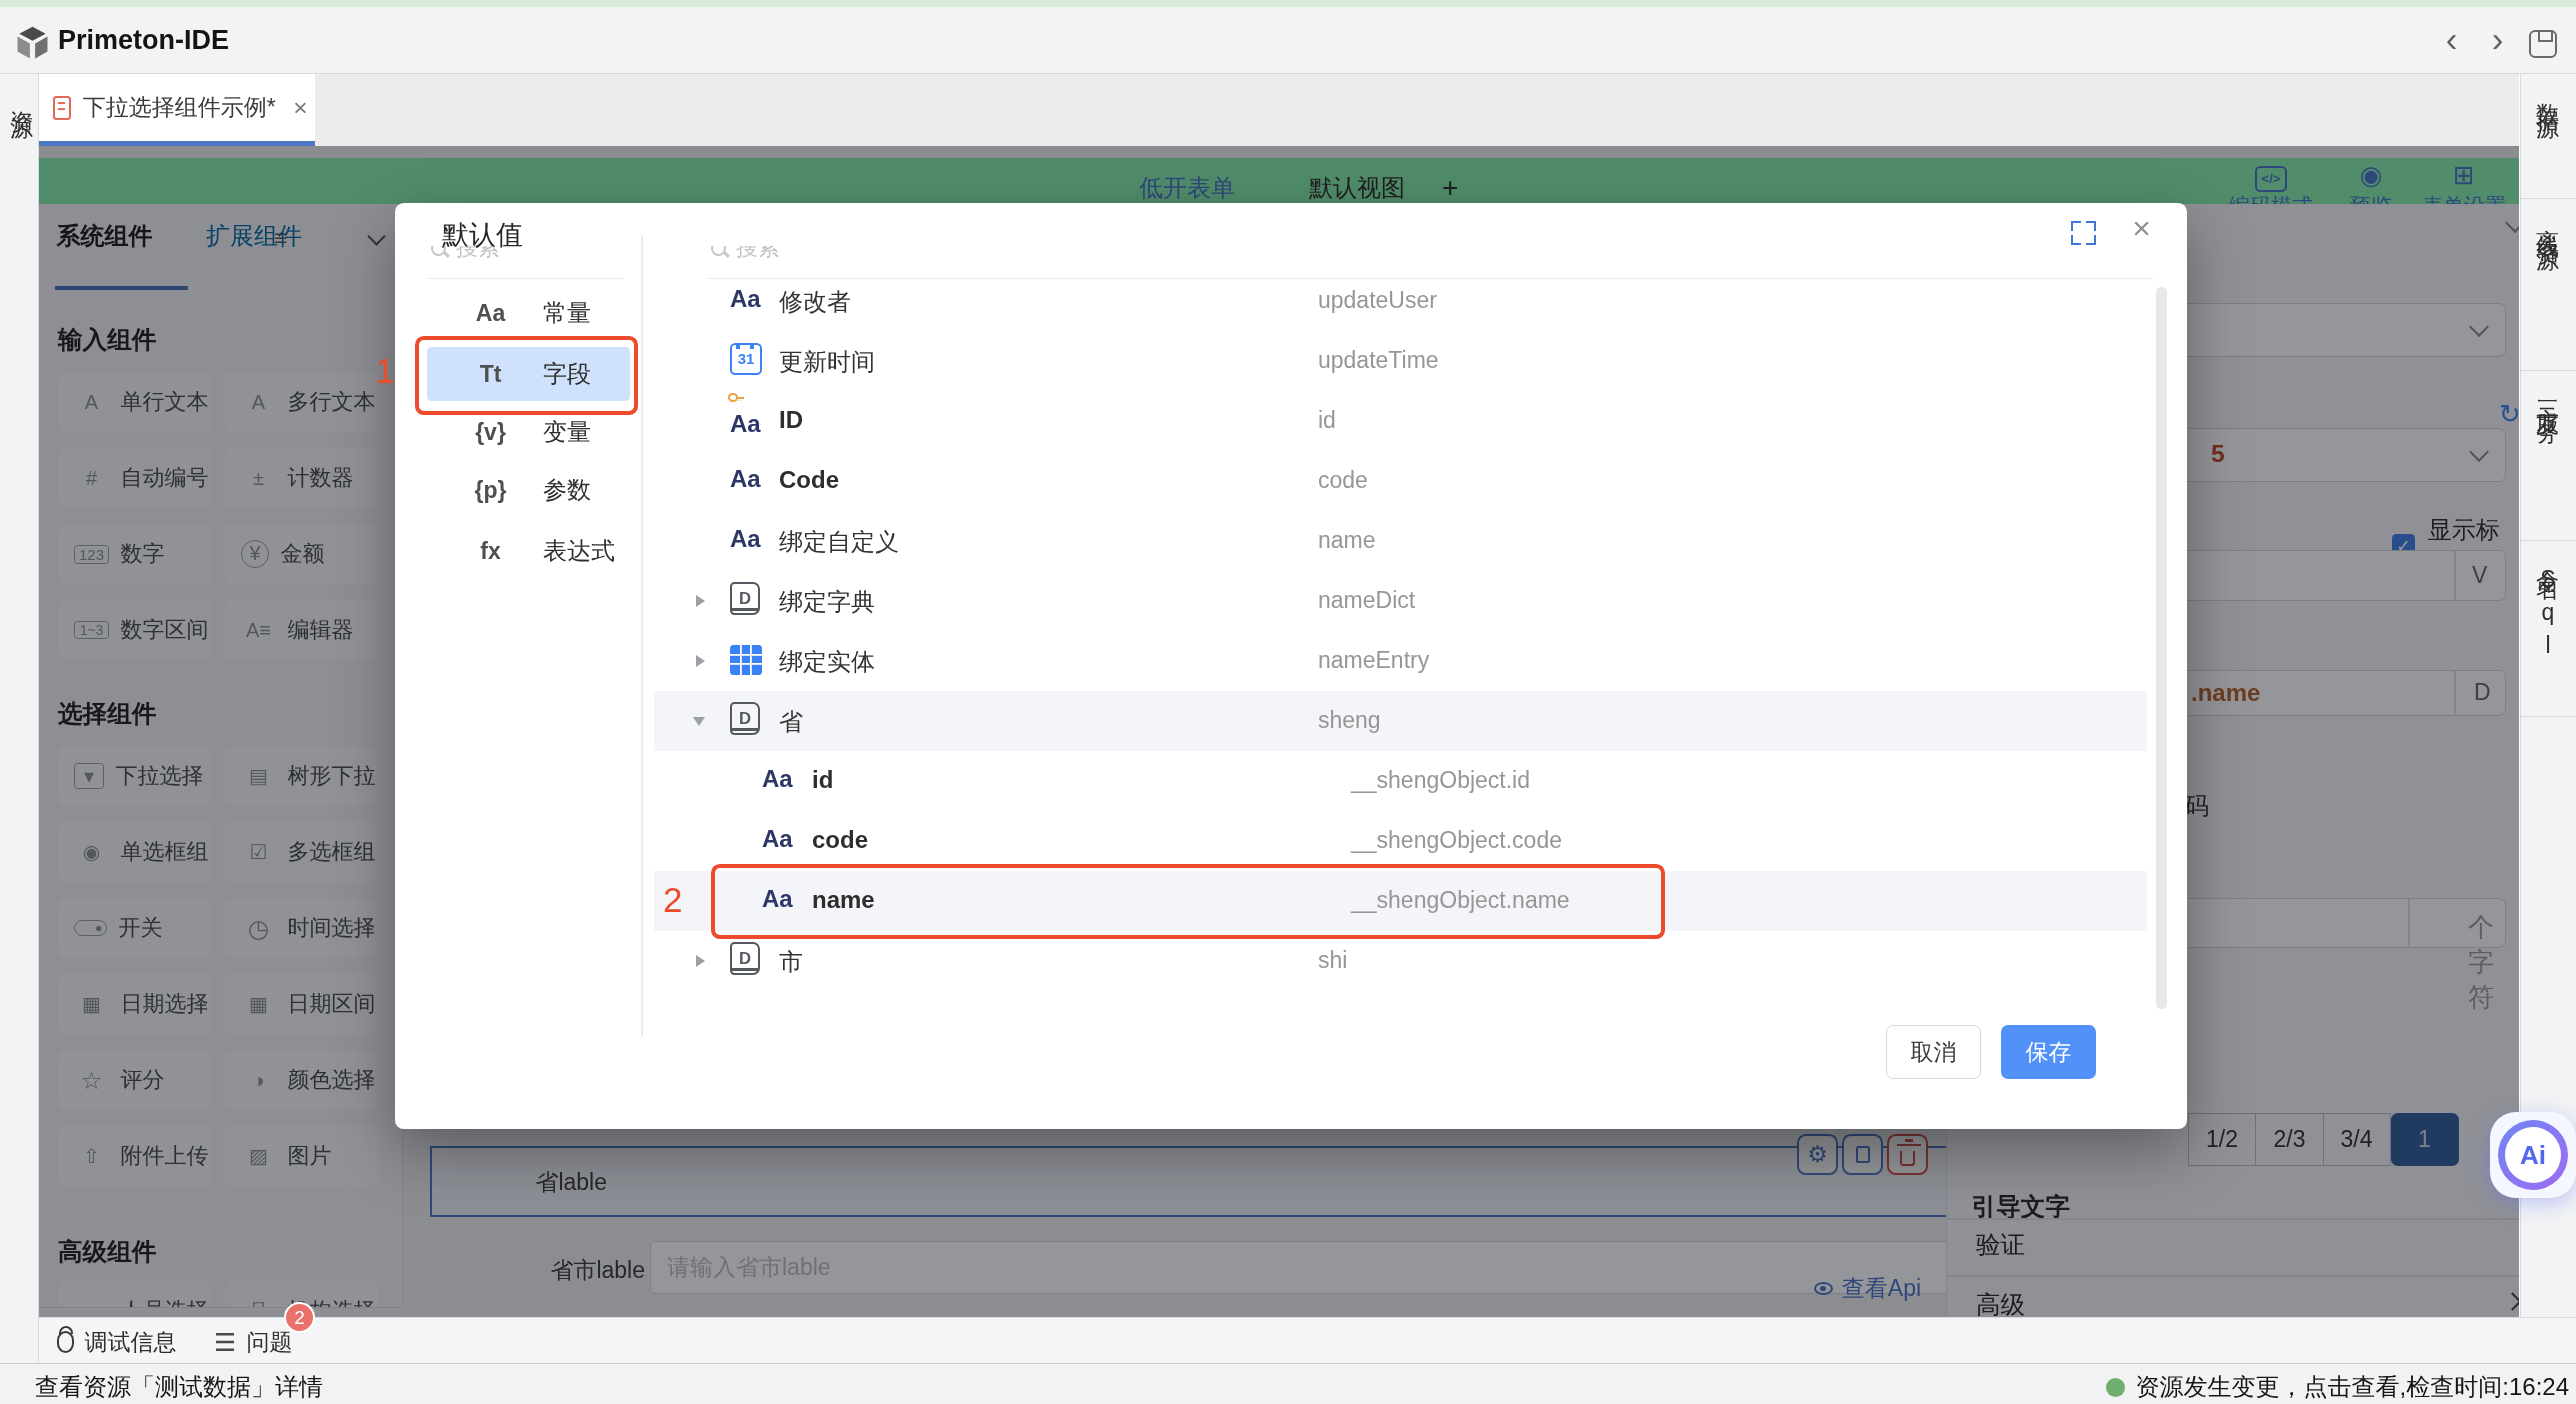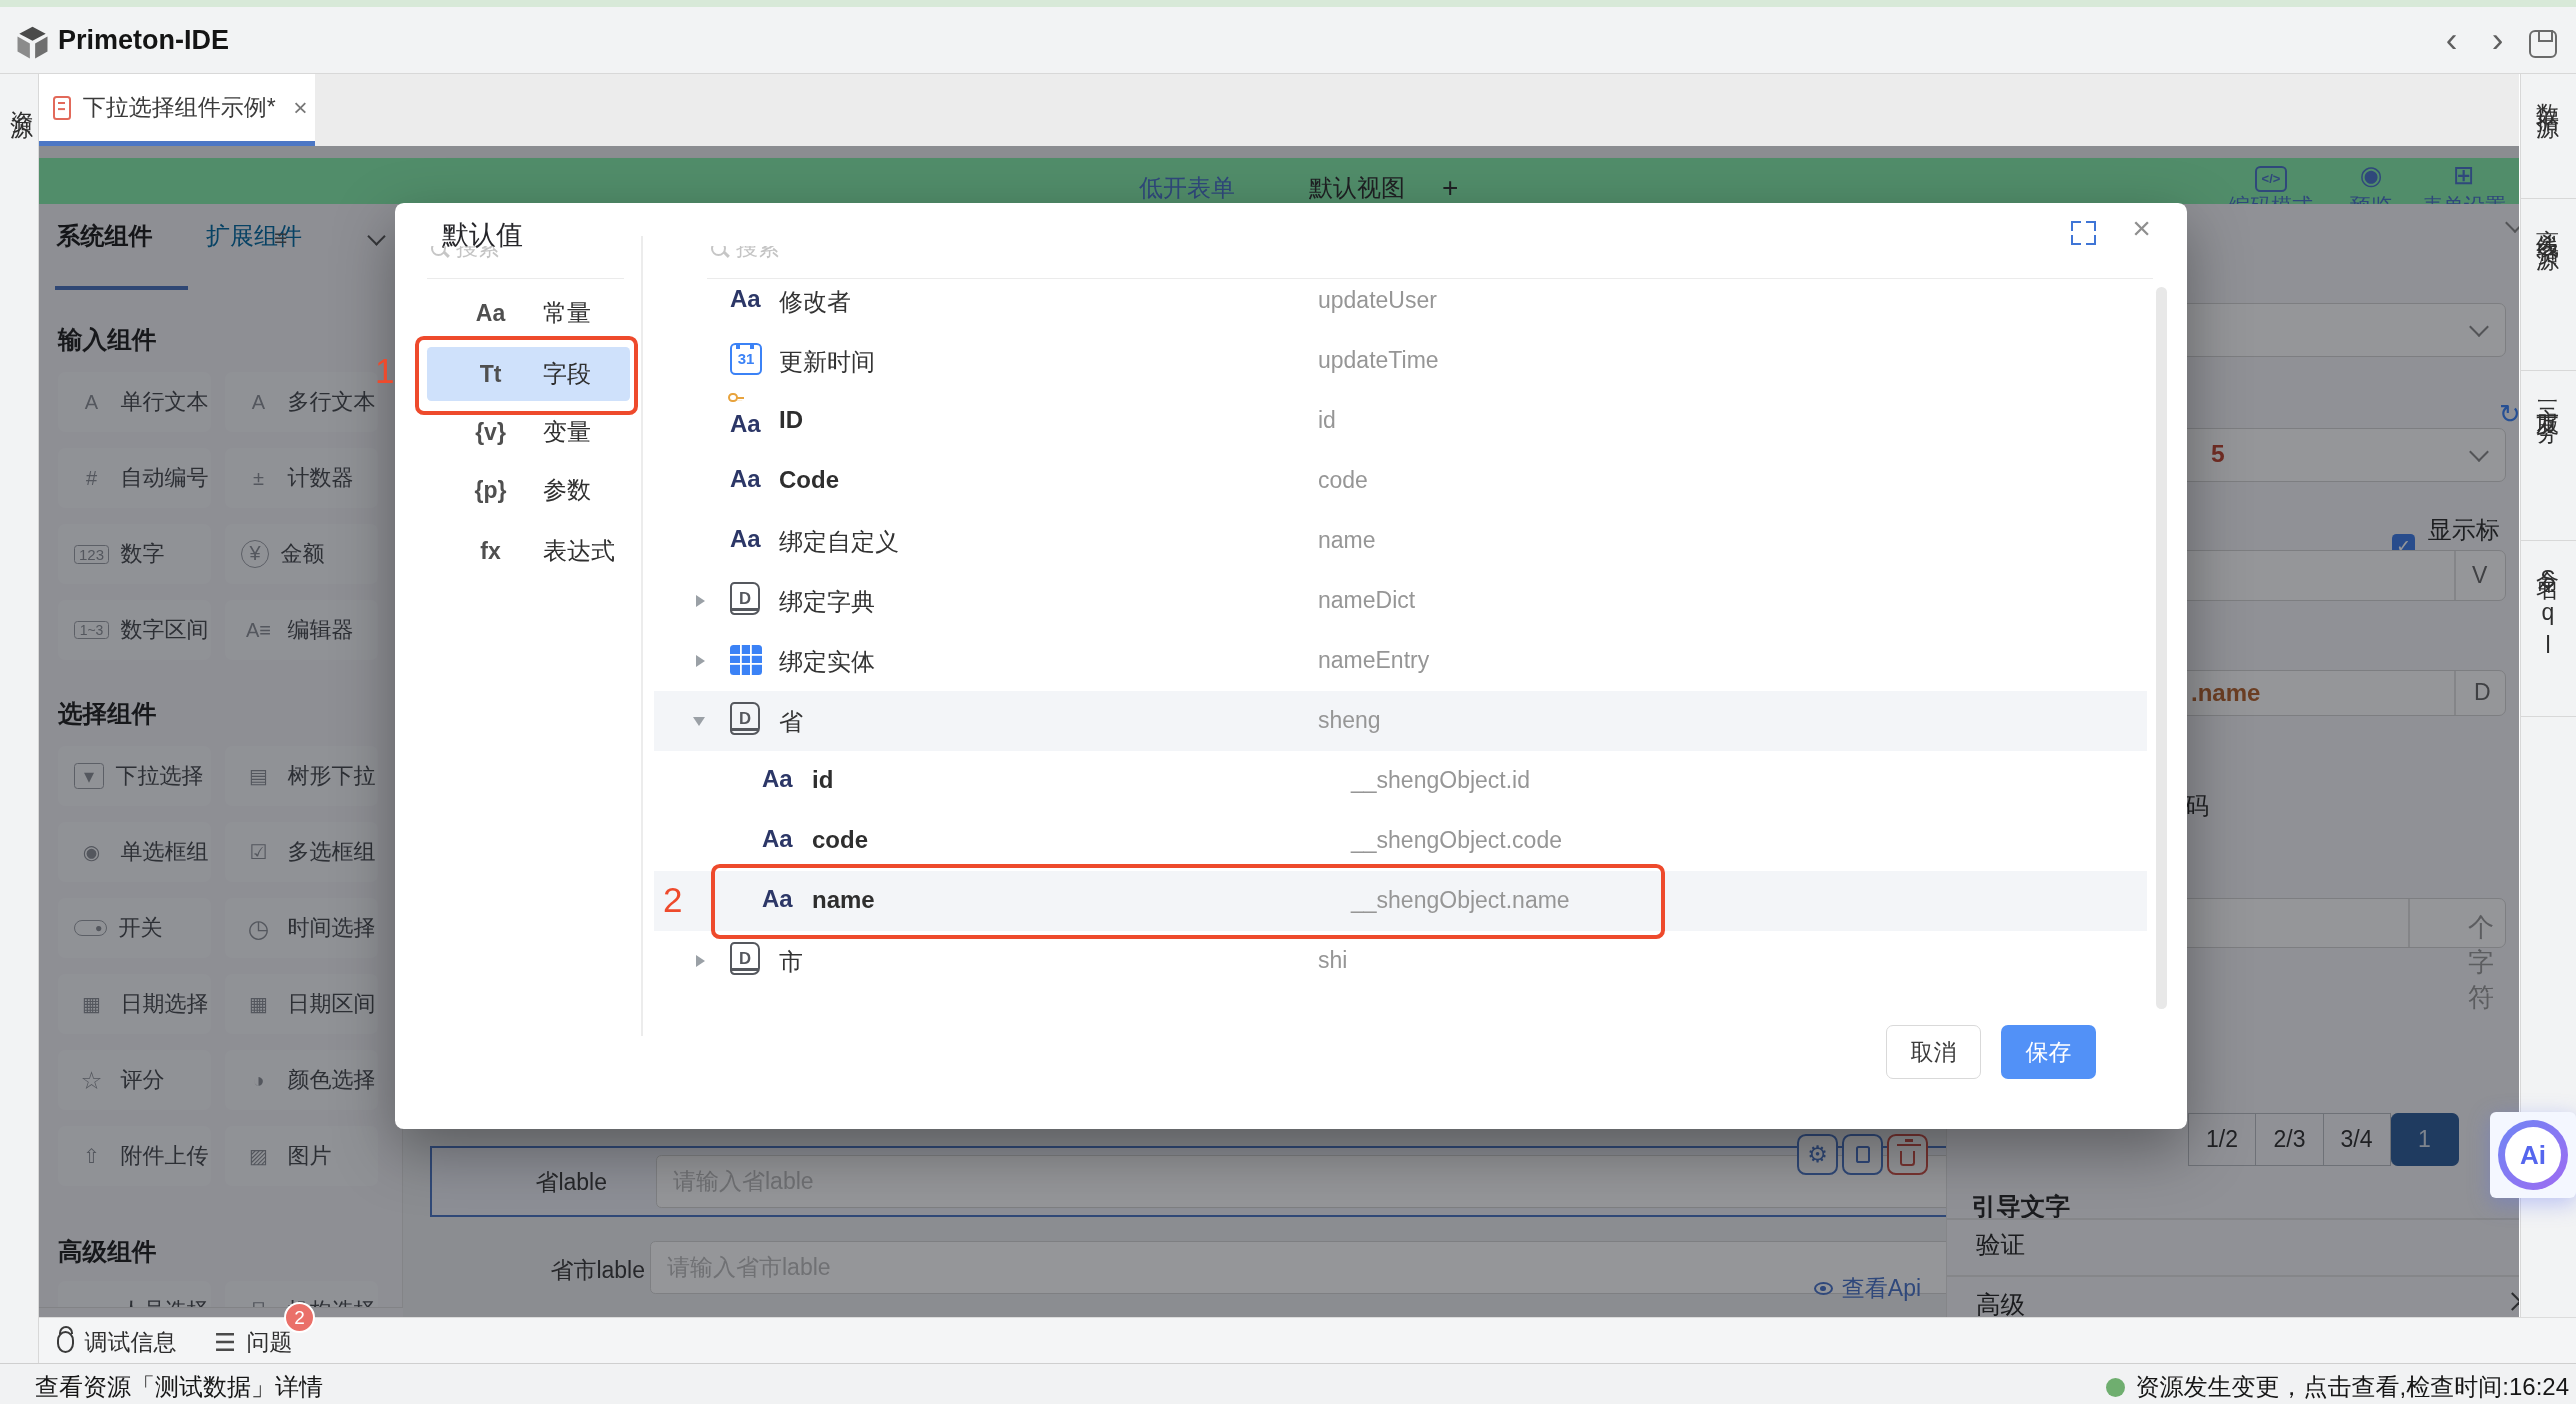--- a/index.html
+++ b/index.html
@@ -130,21 +130,21 @@
   .keyicon::after { content:""; position:absolute; right:-8.8px; top:1.8px; width:8.8px; height:2.6px; background:#e8a33d; box-shadow:-0.9px 2.6px 0 -0.9px #e8a33d; }
   .mlabel { position:absolute; left:125px; top:15px; font-size:24px; color:#333; }
   .mrow.en .mlabel { font-weight:700; color:#2e2e2e; }
   .mvalue { position:absolute; left:664px; top:16px; font-size:23px; color:#969696; }
   .mrow.child .mic { left:108px; } .mrow.child .mlabel { left:158px; } .mrow.child .mvalue { left:697px; }
   .mscroll { position:absolute; left:1761px; top:84px; width:10.5px; height:722px; border-radius:5.3px; background:#e8e8e8; }
   .mbtn { position:absolute; top:822px; width:95px; height:54px; border-radius:7px; font-size:23px; display:flex; align-items:center; justify-content:center; }
   .mbtn.cancel { left:1491px; background:#fff; border:1.8px solid #d9d9d9; color:#3c3c3c; }
   .mbtn.save { left:1606px; background:#5291f7; color:#fff; }
   
-  .ai-card { left:2490px; top:1112px; width:86px; height:86px; background:#f4f7ff; border-radius:6px; box-shadow:0 5.3px 21px rgba(90,110,240,.35); z-index:70; }
+  .ai-card { left:2490px; top:1112px; width:86px; height:86px; background:#f4f7ff; border-radius:26px; box-shadow:0 5.3px 21px rgba(90,110,240,.35); z-index:70; }
   .ai-ring { position:absolute; left:8px; top:8px; width:70px; height:70px; border-radius:50%; background:linear-gradient(135deg,#6f86f4,#9e6bf2); display:flex; align-items:center; justify-content:center; }
   .ai-inner { width:56px; height:56px; border-radius:50%; background:#fff; display:flex; align-items:center; justify-content:center; font-size:26px; font-weight:800; color:#5566ee; }
 </style>
 </head>
 <body>
 
 <div class="abs greenbar"></div>
 <div class="abs app-header">
   <svg class="abs logo" width="37" height="37" viewBox="0 0 42 42">
     <polygon points="21,2 36,10 21,18 6,10" fill="#4a4a4a"></polygon>
@@ -299,21 +299,20 @@
 
     <div class="outline-bar">
       
       
       
     </div>
   </div>
 
   <div class="fld1">
     <span class="fld-label" style="left:35px;top:19px;width:140px;">省lable</span>
-    <input class="fld-input" style="left: 224px; top: 7px; width: 1347px; height: 53px;" readonly="" placeholder="请输入省lable">
     <div class="fbtn b" style="left:1365px;">
         <span style="font-size:23px;">⚙</span>
       </div>
     <div class="fbtn b" style="left:1410px;">
         <span class="ic-copy"></span>
       </div>
     <div class="fbtn r" style="left:1455px;">
         <span class="ic-trash"></span>
       </div>
   </div>

